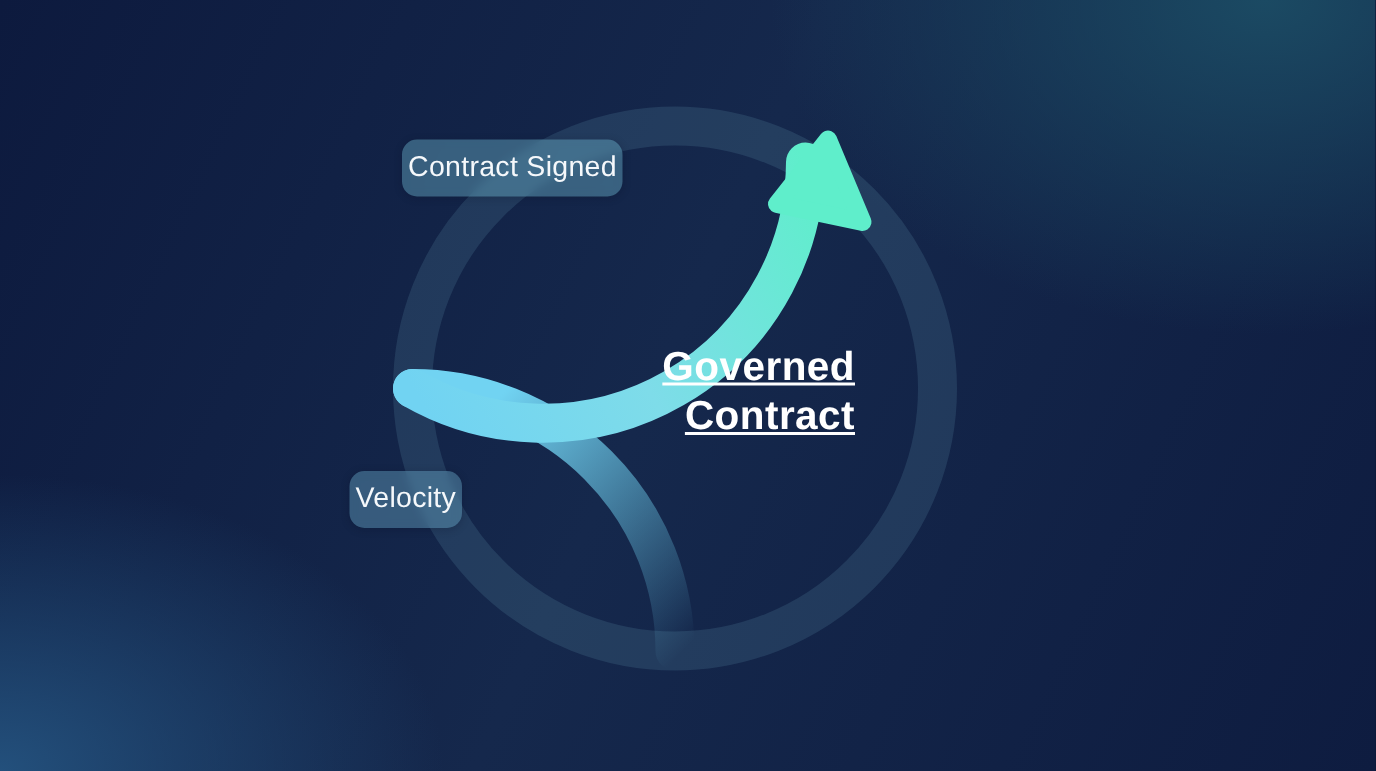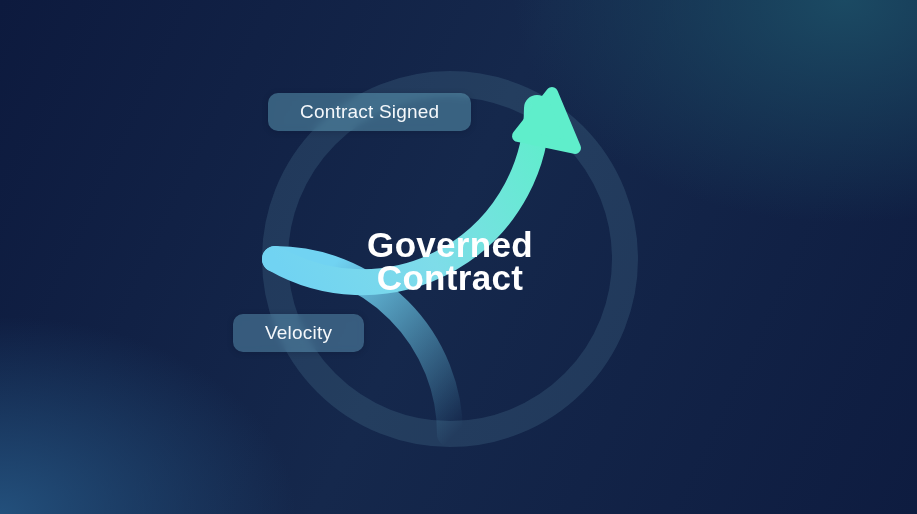--- a/index.html
+++ b/index.html
@@ -10,42 +10,43 @@
     font-family:"Liberation Sans",sans-serif;
     background:
       radial-gradient(58% 70% at 92% 0%, #1b4a63 0%, rgba(27,74,99,0) 62%),
       radial-gradient(52% 62% at 0% 100%, #23507c 0%, rgba(35,80,124,0) 62%),
       linear-gradient(115deg,#0d1a3e 0%,#15284c 48%,#0e1c40 100%);
   }
   .ring-svg{position:absolute;left:0;top:0;width:917px;height:514px;}
   .pill{
     position:absolute;
     border-radius:10px;
-    padding:8px 32px;
+    padding:8px 4px;
     font-size:19px;
     line-height:22px;
     color:#f5f8fb;
     letter-spacing:.2px;
     white-space:nowrap;
     backdrop-filter:blur(3px);
     -webkit-backdrop-filter:blur(3px);
     box-shadow:0 1px 6px rgba(5,12,30,.18);
   }
   .pill-contract-signed{left:268px;top:93px;}
   .pill-contract{left:233px;top:314px;}
   .pill-quote-generated{left:498px;top:345px;}
   .center-title{
     position:absolute;
     left:330px;top:228px;width:240px;
-    text-align:center;
-    font-size:35px;
+    text-align:right;
+    font-size:27px;
     font-weight:700;
     line-height:33px;
     color:#ffffff;
     letter-spacing:.3px;
+    text-decoration:underline;
   }
 </style>
 </head>
 <body>
 
 <div class="stage">
 
   <svg class="ring-svg" viewBox="0 0 917 514" xmlns="http://www.w3.org/2000/svg">
     <defs>
       <linearGradient id="gradFadeIn" gradientUnits="userSpaceOnUse" x1="450" y1="440" x2="300" y2="300">

